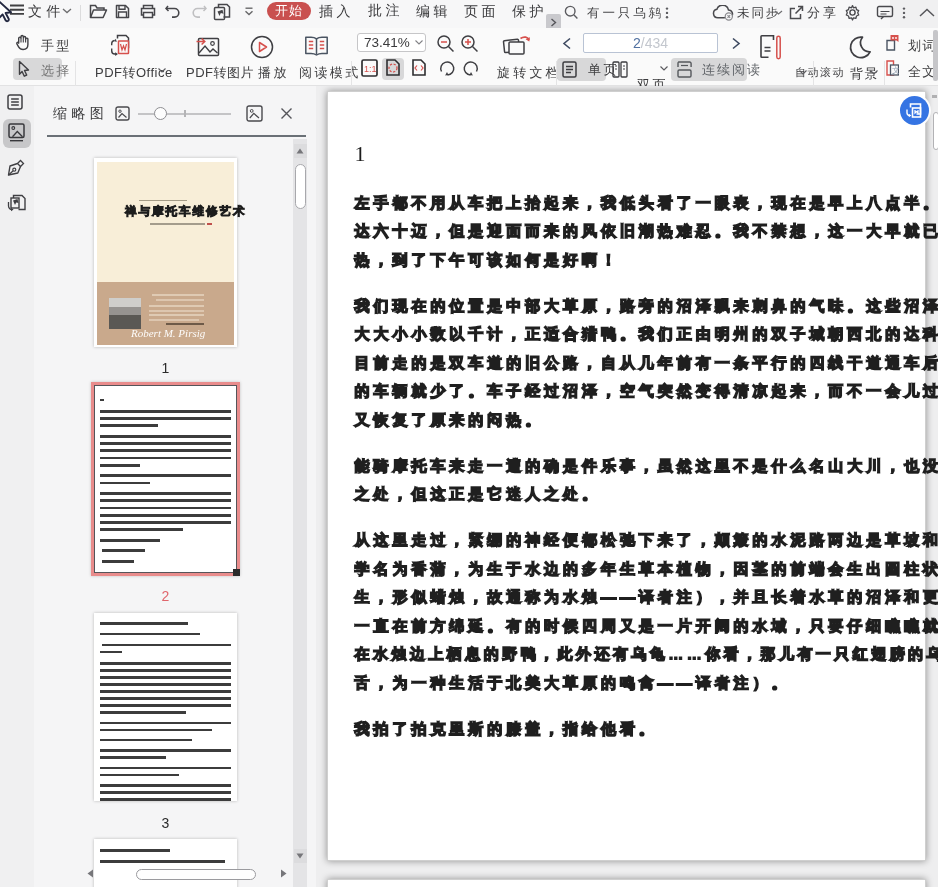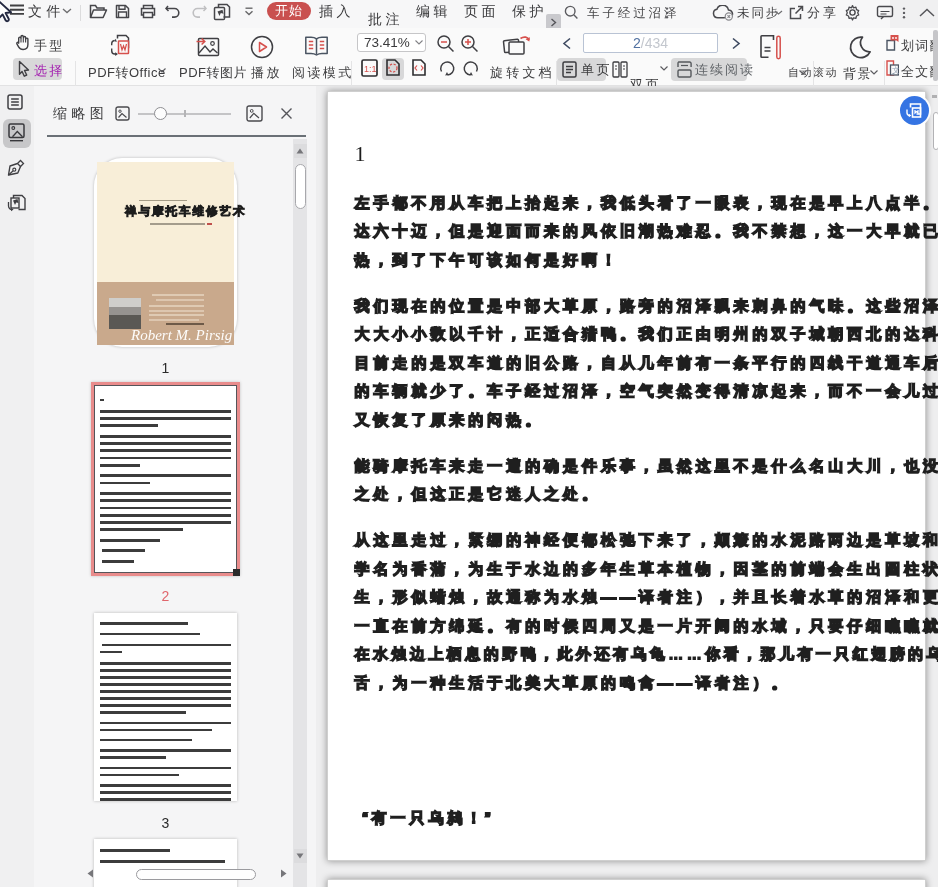--- a/index.html
+++ b/index.html
@@ -7,21 +7,21 @@
 .abs{position:absolute;}
 
 #menubar{position:absolute;left:0;top:0;width:890px;height:28px;background:#f7f7f8;}
 #toolbar{position:absolute;left:0;top:28px;width:938px;height:58px;background:#fafafa;border-bottom:1px solid #e2e2e3;}
 .mtxt{position:absolute;font-size:14px;color:#3a3a3c;letter-spacing:1px;white-space:nowrap;}
 .pill{position:absolute;left:267px;top:2px;width:44px;height:18px;background:#c9504f;border-radius:9px;color:#fff;font-size:13px;text-align:center;line-height:18px;letter-spacing:1px;}
 .vdiv1{position:absolute;top:5px;width:1px;height:16px;background:#dcdcdd;}
 
 .vdiv2{position:absolute;top:33px;width:1px;height:47px;background:#e4e4e5;}
 .tsel{position:absolute;background:#d8d8d9;border-radius:4px;}
-.tlab{position:absolute;font-size:13px;color:#3c3c3e;white-space:nowrap;letter-spacing:0.5px;}
+.tlab{position:absolute;font-size:13px;color:#3c3c3e;white-space:nowrap;letter-spacing:0.5px;margin-left:7px;}
 
 #sidebar{position:absolute;left:0;top:86px;width:34px;height:801px;background:#f0f0f1;}
 #panel{position:absolute;left:34px;top:86px;width:282px;height:801px;background:#f5f5f6;}
 #main{position:absolute;left:316px;top:86px;width:622px;height:801px;background:#eeeeef;overflow:hidden;}
 .page{position:absolute;background:#fff;box-shadow:0 0 7px rgba(0,0,0,0.4);border:1px solid #cfcfcf;}
 
 .thumb{position:absolute;left:60px;width:143px;background:#fff;box-shadow:0 0 3px rgba(0,0,0,0.25);}
 .tlbl{position:absolute;width:143px;left:60px;text-align:center;font-size:14px;color:#2b2b2b;}
 
 .ln{position:absolute;background:#3c3c3c;height:2.8px;}
@@ -71,33 +71,33 @@
         <path d="M5.5 4.5V1.5h8.5l2.5 2.5v10h-6" stroke="#46464a" stroke-width="1.5" fill="none"></path>
         <rect x="1.5" y="4.5" width="10" height="12" rx="1" stroke="#46464a" stroke-width="1.5" fill="none"></rect>
         <path d="M4.5 8.5l2 4.5 1.3-3 2.7 0.8-1-4z" fill="#46464a"></path>
       </svg>
     <svg class="ic" style="left:244px;top:7px" width="10" height="9" viewBox="0 0 10 9">
         <path d="M1.5 1.2h7" stroke="#68686a" stroke-width="1.4"></path>
         <path d="M1.5 4.2L5 7.6 8.5 4.2" stroke="#68686a" stroke-width="1.4" fill="none"></path>
       </svg>
     <div class="pill">开始</div>
     <div class="mtxt" style="left:319px;top:3px;letter-spacing:3.4px;">插入</div>
-    <div class="mtxt" style="left:368px;top:11px;letter-spacing:3.4px;">批注</div>
+    <div class="mtxt" style="left:368px;top:2px;letter-spacing:3.4px;">批注</div>
     <div class="mtxt" style="left:416px;top:3px;letter-spacing:3.4px;">编辑</div>
     <div class="mtxt" style="left:464px;top:3px;letter-spacing:3.4px;">页面</div>
     <div class="mtxt" style="left:512px;top:3px;letter-spacing:3.4px;">保护</div>
     <div class="abs" style="left:546px;top:14px;width:15px;height:17px;background:#c9c9cd;border-radius:2px;"></div>
     <svg class="ic" style="left:550px;top:18px" width="7" height="9" viewBox="0 0 7 9">
         <path d="M1.5 1l4 3.5-4 3.5" stroke="#55555a" stroke-width="1.4" fill="none"></path>
       </svg>
     <svg class="ic" style="left:564px;top:5px" width="15" height="15" viewBox="0 0 15 15">
         <circle cx="6.2" cy="6.2" r="4.8" stroke="#5c5c60" stroke-width="1.4" fill="none"></circle>
         <path d="M9.8 9.8l3.6 3.6" stroke="#5c5c60" stroke-width="1.4"></path>
       </svg>
-    <div class="mtxt" style="left:587px;top:5px;font-size:12.5px;letter-spacing:2.9px;color:#48484a;">车子经过沼泽</div>
+    <div class="mtxt" style="left:587px;top:5px;font-size:12.5px;letter-spacing:2.9px;color:#48484a;">有一只乌鸫</div>
     <svg class="ic" style="left:665px;top:7px" width="4" height="12" viewBox="0 0 4 12">
         <g fill="#5c5c60">
           <circle cx="2" cy="1.6" r="1.2"></circle>
           <circle cx="2" cy="5.9" r="1.2"></circle>
           <circle cx="2" cy="10.2" r="1.2"></circle>
         </g>
       </svg>
     <svg class="ic" style="left:712px;top:5px" width="23" height="16" viewBox="0 0 23 16">
         <path d="M12.5 12.8H5.8A4.3 4.3 0 014.9 4.3 6 6 0 0116.5 5a4 4 0 012.6 7" stroke="#4a4a4e" stroke-width="1.5" fill="none" stroke-linecap="round"></path>
         <circle cx="16.8" cy="11.5" r="3.6" fill="#f7f7f8" stroke="#8a8a8e" stroke-width="1.2"></circle>
@@ -135,21 +135,21 @@
   <div id="toolbar">
     <svg class="ic" style="left:15px;top:6px" width="16" height="17" viewBox="0 0 16 17">
         <path d="M3.7 9.2V4.3a1.15 1.15 0 012.3 0V2.7a1.15 1.15 0 012.3 0v.9a1.15 1.15 0 012.3 .1v1.4a1.15 1.15 0 012.3 .3v5.1c0 3.1-1.9 5-4.8 5-2.3 0-3.5-.9-4.5-2.7l-1.7-3c-.5-.9.6-1.9 1.5-1.2z" stroke="#3f3f43" stroke-width="1.4" fill="none" stroke-linejoin="round"></path>
         <path d="M6 4.5v4M8.3 4v4.5M10.6 5v3.5" stroke="#3f3f43" stroke-width="1.1"></path>
       </svg>
     <div class="tlab" style="left:34px;top:9px;letter-spacing:2.2px;">手型</div>
     <div class="tsel" style="left:13px;top:30px;width:49px;height:22px;"></div>
     <svg class="ic" style="left:18px;top:32px" width="12" height="18" viewBox="0 0 12 18">
         <path d="M1.5 1.5l9 8.5-4 .5 2.2 4.5-2.4 1.2-2.2-4.7-2.6 2.8z" stroke="#3f3f43" stroke-width="1.4" fill="none" stroke-linejoin="round"></path>
       </svg>
-    <div class="tlab" style="left:34px;top:34px;letter-spacing:2.2px;color:#a21caf;">选择</div>
+    <div class="tlab" style="left:34px;top:34px;letter-spacing:2.2px;color:#737373;">选择</div>
     <div class="vdiv2" style="left:75px;"></div>
     <svg class="ic" style="left:110px;top:6px" width="23" height="24" viewBox="0 0 23 24">
         <path d="M7.5 4.5v-3h8.5l2.5 2.5v9.5h-7" stroke="#3f3f43" stroke-width="1.5" fill="none"></path>
         <rect x="8.5" y="7" width="10" height="12.5" rx="0.5" stroke="#d6504c" stroke-width="1.5" fill="#fafafa"></rect>
         <path d="M10.5 10l1.5 6 1.5-4.3 1.5 4.3 1.5-6" stroke="#d6504c" stroke-width="1.2" fill="none"></path>
         <path d="M4.5 6.5a3.3 3.3 0 00-2.8 3.3v1.5M1.7 14.5v2.2a3.3 3.3 0 003.1 3.3h1.5" stroke="#3f3f43" stroke-width="1.4" fill="none"></path>
         <path d="M5.2 18.2l2.8 1.7-2.8 2z" fill="#3f3f43"></path>
         <path d="M5.9 4.7L4 6.9l2.7 1z" fill="#3f3f43"></path>
       </svg>
     <div class="tlab" style="left:88px;top:36px;">PDF转Office</div>
@@ -322,36 +322,36 @@
     <svg class="ic" style="left:212px;top:19px" width="17" height="17" viewBox="0 0 17 17">
         <rect x="1" y="1" width="15" height="15" rx="2" stroke="#4a4a4e" stroke-width="1.4" fill="none"></rect>
         <circle cx="5.7" cy="5.9" r="1.4" stroke="#4a4a4e" stroke-width="1" fill="none"></circle>
         <path d="M3.8 13l4-4.6 5.2 4.6" stroke="#4a4a4e" stroke-width="1.2" fill="none"></path>
       </svg>
     <svg class="ic" style="left:246px;top:21px" width="13" height="13" viewBox="0 0 13 13">
         <path d="M1.5 1.5l10 10M11.5 1.5l-10 10" stroke="#55555a" stroke-width="1.4"></path>
       </svg>
     <div class="abs" style="left:13px;top:49px;width:259px;height:1.5px;background:#6a7076;"></div>
 
-    <div class="thumb" id="th1" style="top:72px;height:189px;border-radius:28px;">
+    <div class="thumb" id="th1" style="top:72px;height:189px;">
       <div class="abs" style="left:3px;top:3.5px;width:137px;height:120px;background:#f8eed8;"></div>
       <div class="abs" style="left:3px;top:123.5px;width:137px;height:63.5px;background:#c9a98c;"></div>
       <div class="abs" style="left:45px;top:41.5px;width:48px;height:1.6px;background:#a59c87;"></div>
       <div class="abs" style="left:31px;top:46px;font-size:11.5px;font-weight:bold;letter-spacing:2px;color:#1c1c1c;-webkit-text-stroke:0.9px #1c1c1c;white-space:nowrap;">禅与摩托车维修艺术</div>
       <div class="abs" style="left:56px;top:64.5px;width:55px;height:2px;background:#a49c8c;"></div>
       <div class="abs" style="left:113px;top:64.5px;width:5px;height:2.5px;background:#c0504c;"></div>
       <div class="abs" style="left:14.7px;top:139.8px;width:32px;height:31px;background:linear-gradient(180deg,#cfcecb 0 30%,#969390 30% 55%,#5a5854 55% 100%);"></div>
       <div class="abs" style="left:58px;top:136px;width:52px;height:2px;background:rgba(255,248,233,0.42);"></div>
       <div class="abs" style="left:62px;top:140.5px;width:48px;height:2px;background:rgba(255,248,233,0.38);"></div>
       <div class="abs" style="left:55px;top:147px;width:55px;height:2px;background:rgba(255,248,233,0.42);"></div>
       <div class="abs" style="left:55px;top:151.5px;width:55px;height:2px;background:rgba(255,248,233,0.38);"></div>
       <div class="abs" style="left:55px;top:156px;width:55px;height:2px;background:rgba(255,248,233,0.42);"></div>
       <div class="abs" style="left:55px;top:160.5px;width:50px;height:2px;background:rgba(255,248,233,0.38);"></div>
       <div class="abs" style="left:72px;top:165px;width:38px;height:2px;background:#6e5a48;"></div>
-      <div class="abs" style="left:37px;top:169px;width:90px;font-family:'Liberation Serif',serif;font-style:italic;font-size:15px;color:rgba(255,255,255,0.96);white-space:nowrap;">Robert M. Pirsig</div>
+      <div class="abs" style="left:37px;top:169px;width:90px;font-family:'Liberation Serif',serif;font-style:italic;font-size:11px;color:rgba(255,255,255,0.96);white-space:nowrap;">Robert M. Pirsig</div>
     </div>
     <div class="tlbl" style="top:274px;">1</div>
 
     <div class="abs" id="th2" style="left:57px;top:296px;width:149px;height:194px;border:3px solid #e98c8c;background:#fff;box-shadow:0 0 3px rgba(0,0,0,0.2);">
       <div class="abs" style="left:0;top:0;width:143px;height:188px;border:1px solid #55555a;"></div>
       <div class="ln" style="left:6px;top:13.6px;width:4px;"></div>
       <div class="ln" style="left:6px;top:25px;width:131px;"></div>
       <div class="ln" style="left:6px;top:32.2px;width:131px;"></div>
       <div class="ln" style="left:6px;top:39.4px;width:58px;"></div>
       <div class="ln" style="left:6px;top:50px;width:131px;"></div>
@@ -444,22 +444,22 @@
         <div>之处，但这正是它迷人之处。</div>
       </div>
       <div class="para" style="top:434.4px;">
         <div>从这里走过，紧绷的神经便都松弛下来了，颠簸的水泥路两边是草坡和水烛（正式</div>
         <div>学名为香蒲，为生于水边的多年生草本植物，因茎的前端会生出圆柱状的小花繁</div>
         <div>生，形似蜡烛，故通称为水烛——译者注），并且长着水草的沼泽和更茂盛的水烛</div>
         <div>一直在前方绵延。有的时候四周又是一片开阔的水域，只要仔细瞧瞧就会远远看见</div>
         <div style="letter-spacing:3.45px">在水烛边上栖息的野鸭，此外还有乌龟……你看，那儿有一只红翅膀的乌鸫（又名百</div>
         <div>舌，为一种生活于北美大草原的鸣禽——译者注）。</div>
       </div>
-      <div class="para" style="left:34.6px;top:712.4px;">
-        <div>“有一只乌鸫！”</div>
+      <div class="para" style="top:622.9px;">
+        <div>我拍了拍克里斯的膝盖，指给他看。</div>
       </div>
     </div>
     <div class="page" id="page2" style="left:11px;top:793px;width:599px;height:100px;"></div>
     <div class="abs" style="left:583.5px;top:10px;width:29px;height:29px;border-radius:50%;background:#3574e3;box-shadow:0 0 0 2px rgba(255,255,255,0.9);"></div>
     <svg class="ic" style="left:590px;top:16.5px" width="16" height="16" viewBox="0 0 16 16">
         <path d="M4.5 4.5V1h10v10h-4" stroke="#fff" stroke-width="1.6" fill="none"></path>
         <rect x="6.5" y="5" width="8" height="9" stroke="#fff" stroke-width="1.6" fill="none"></rect>
         <path d="M9 7v3l1.5-1.5L12 10V7" stroke="#fff" stroke-width="1.2" fill="none"></path>
         <path d="M1 6.5v3.5a2.5 2.5 0 002.5 2.5" stroke="#fff" stroke-width="1.4" fill="none"></path>
         <path d="M2.8 10.8l2.6 1.6-2.6 1.8z" fill="#fff"></path>

